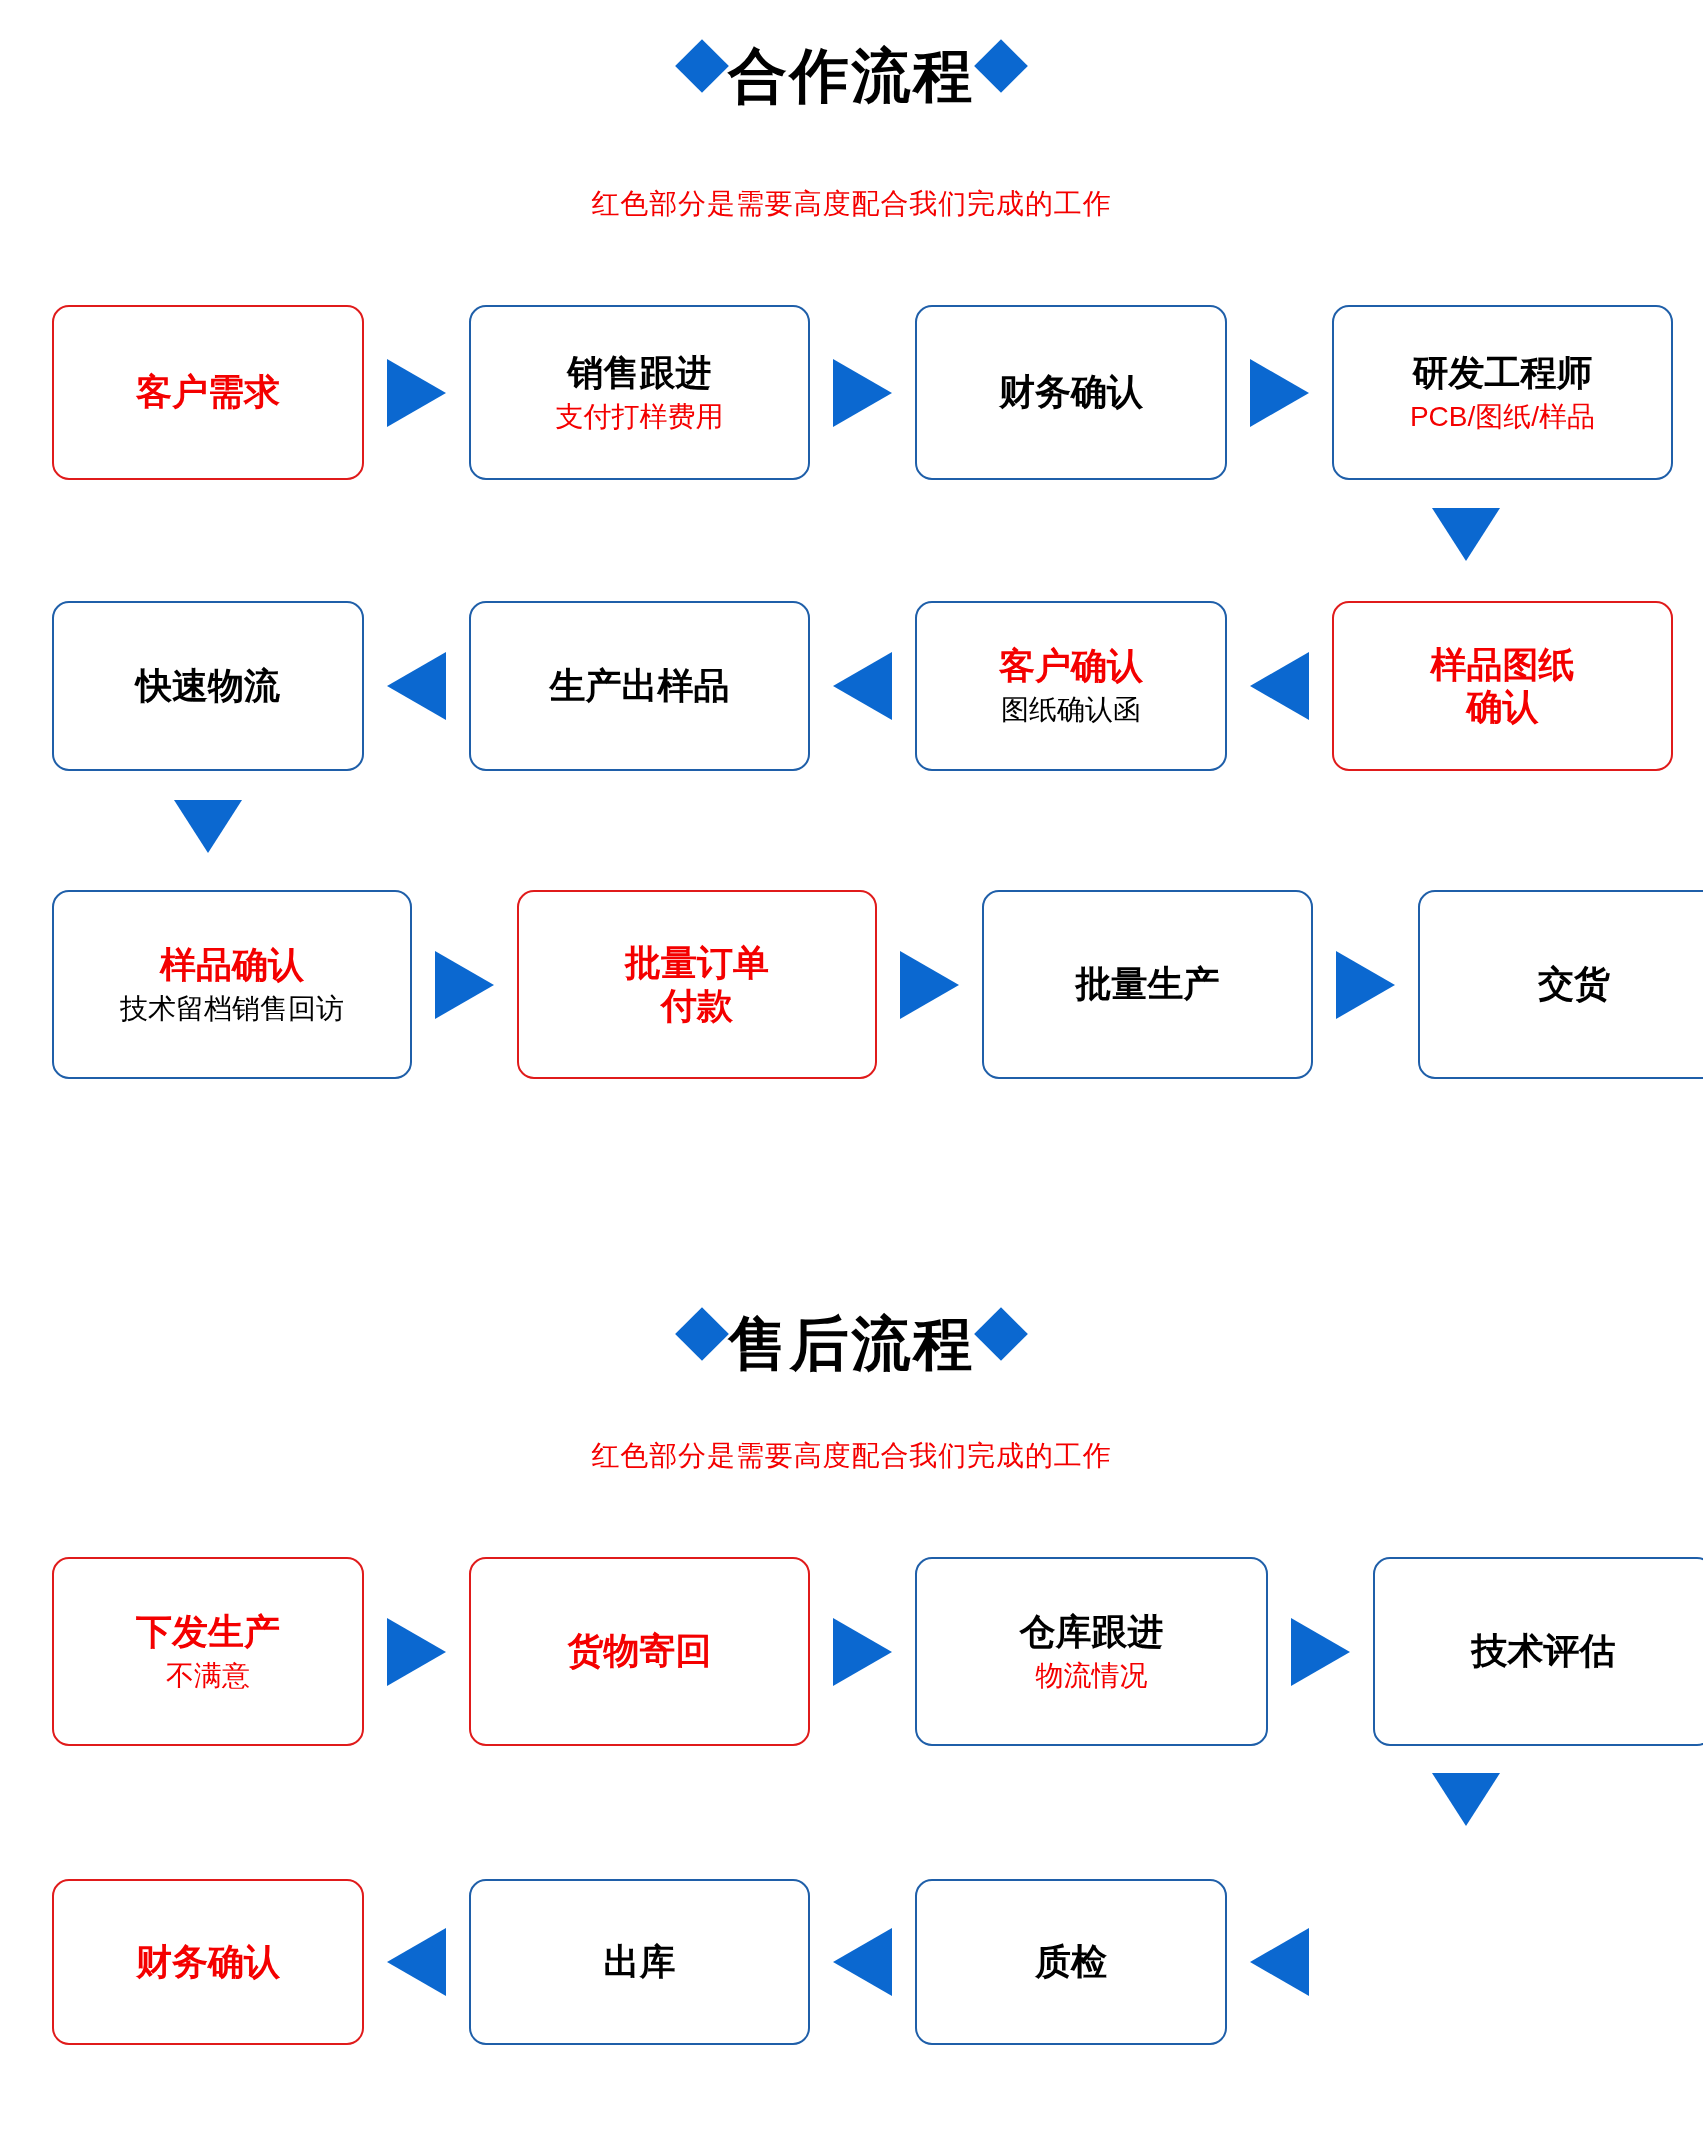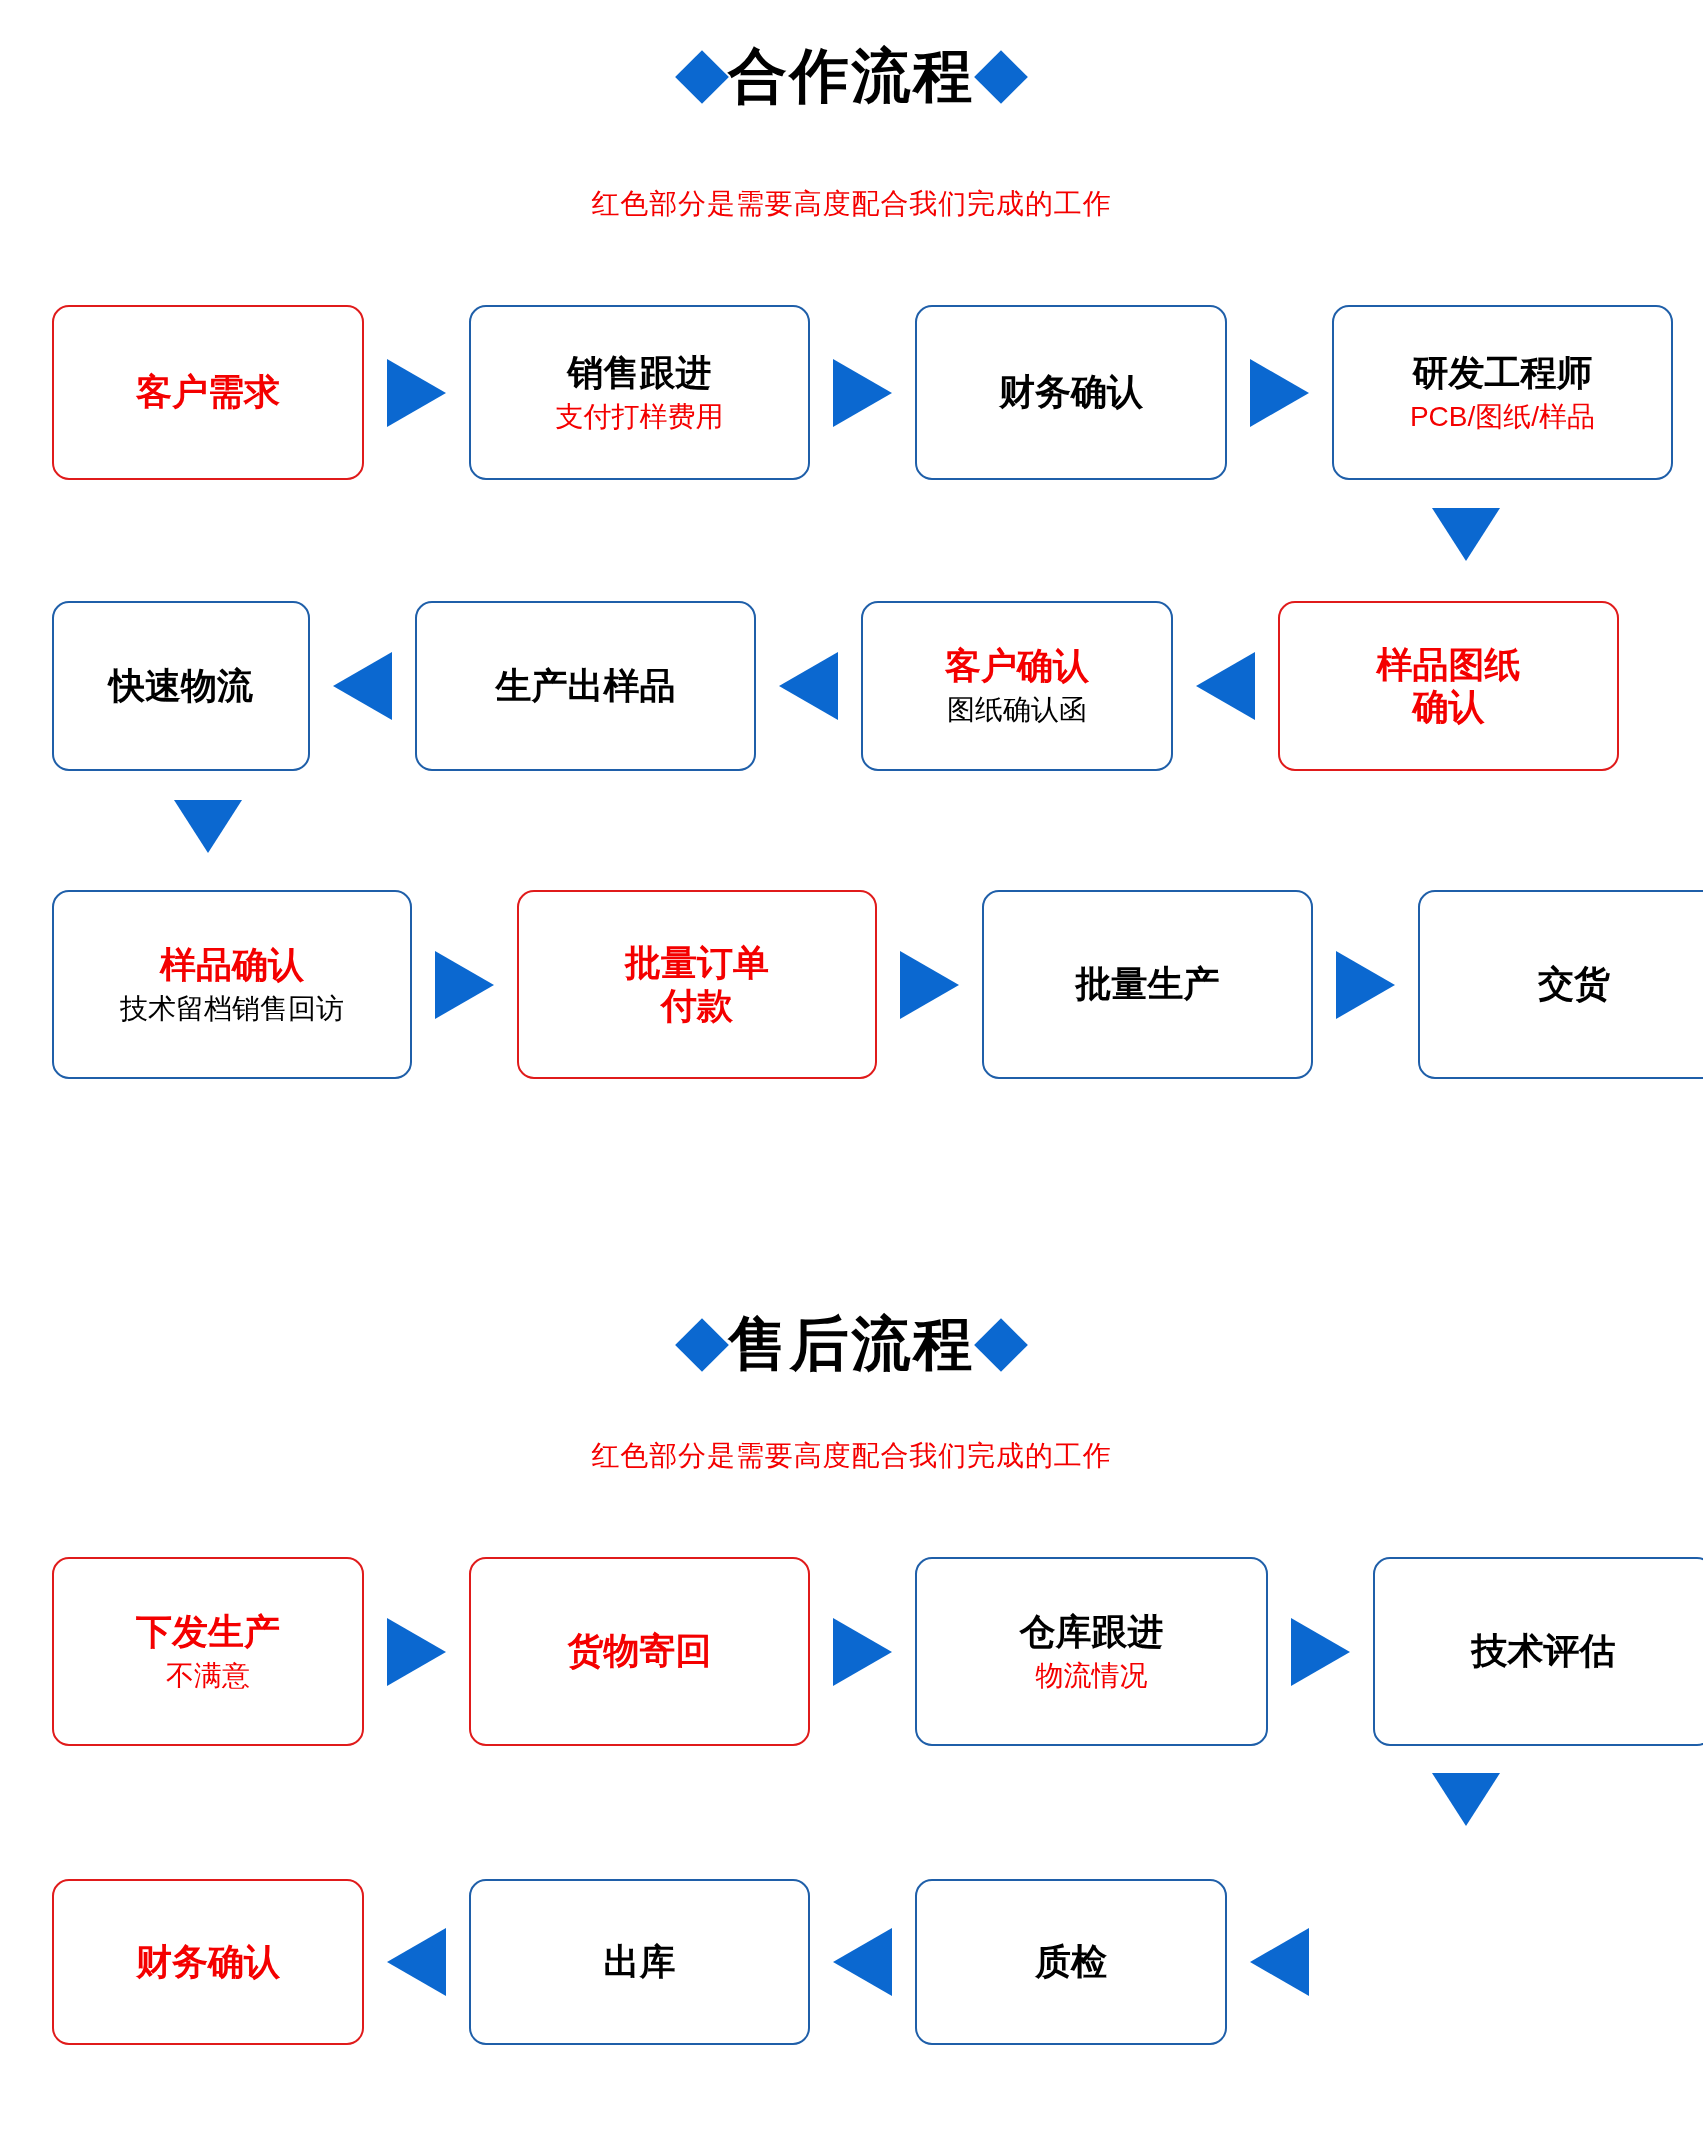--- a/index.html
+++ b/index.html
@@ -13,21 +13,20 @@
   .page {
     position: relative;
     width: 1703px;
     height: 2155px;
     background: #ffffff;
   }
 
   
   .section-title {
     display: flex;
-    align-items: center;
     justify-content: center;
     gap: 7px;
   }
   .section-title .title-text {
     font-size: 59px;
     font-weight: bold;
     color: #000000;
     letter-spacing: 2.8px;
     line-height: 1.0;
     white-space: nowrap;
@@ -151,21 +150,21 @@
 
     <div class="node" style="width:341px; height:175px;">
       <div class="line-main">研发工程师</div>
       <div class="line-sub red">PCB/图纸/样品</div>
     </div>
   </div>
 
   <div class="arrow-down" style="left:1432px; top:508px;"></div>
 
   <div class="flow-row" style="left:52px; top:601px;">
-    <div class="node" style="width:258px; height:170px;justify-content:center;">
+    <div class="node" style="width:312px; height:170px;justify-content:center;">
       <div class="line-main">快速物流</div>
     </div>
     <div class="spacer" style="width:23px;"></div>
     <div class="arrow arrow-left"></div>
     <div class="spacer" style="width:23px;"></div>
 
     <div class="node" style="width:341px; height:170px;">
       <div class="line-main">生产出样品</div>
     </div>
     <div class="spacer" style="width:23px;"></div>

